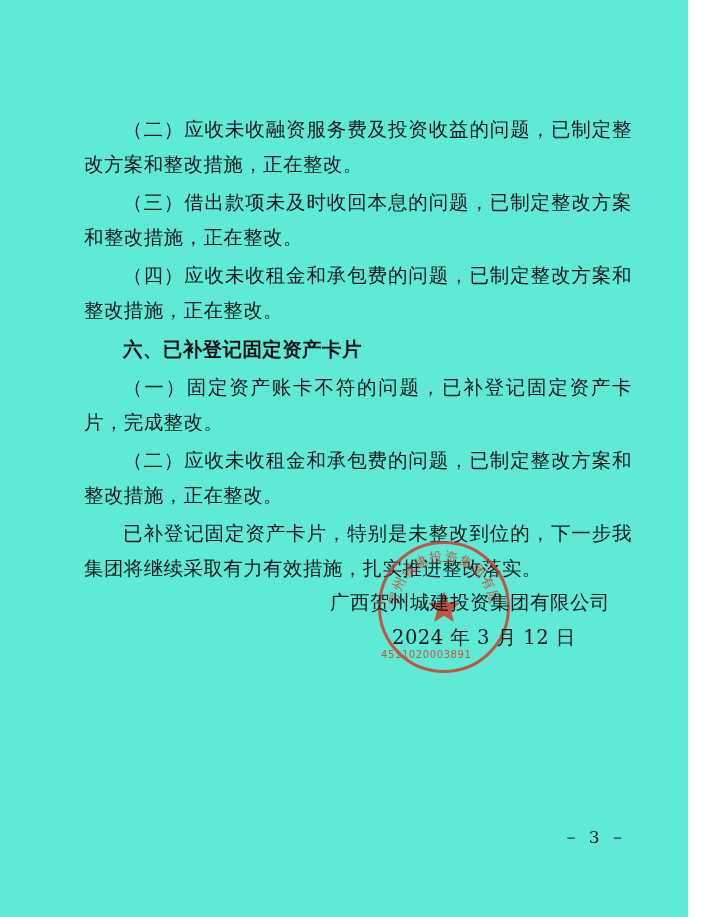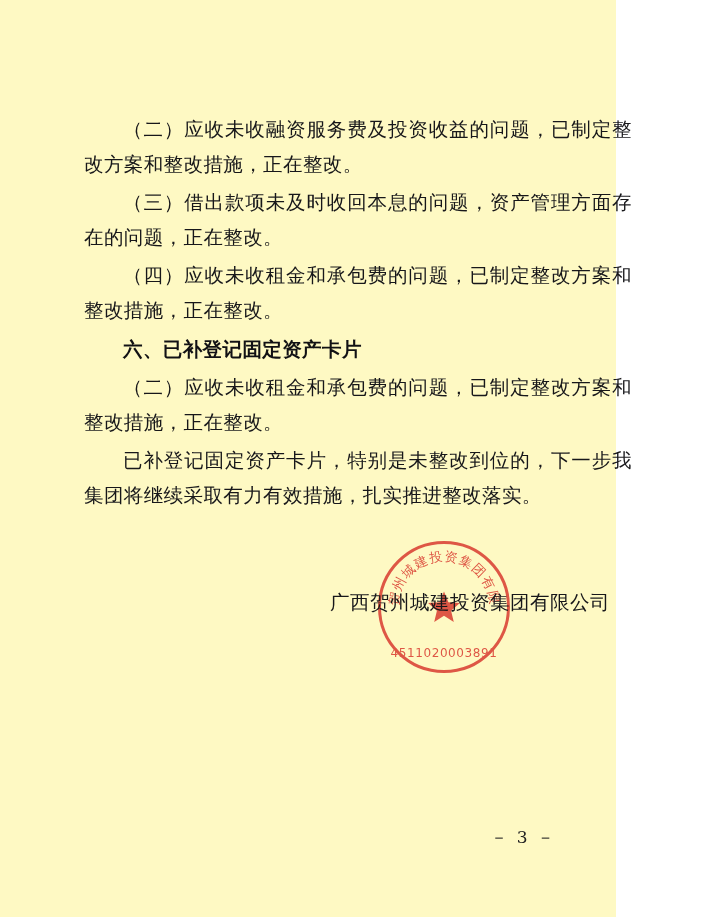--- a/index.html
+++ b/index.html
@@ -9,24 +9,24 @@
   body {
     width: 720px;
     height: 917px;
     background: #ffffff;
     font-family: "DejaVu Serif", serif;
     color: #1a1a1a;
     overflow: hidden;
   }
   .page {
     position: relative;
-    width: 616px;
+    width: 688px;
     height: 917px;
     box-sizing: border-box;
-    background: #fef9c3;
+    background: #5eead4;
   }
   .content {
     position: absolute;
     left: 84px;
     top: 112px;
     width: 548px;
   }
   .para {
     font-size: 19.5px;
     line-height: 35px;
@@ -91,22 +91,22 @@
     transform: translate(-50%, -50%);
     width: 34px;
     height: 34px;
     color: #d7342a;
   }
   .seal-code {
     position: absolute;
     left: 0;
     right: 0;
     bottom: 10px;
-    text-align: center;
-    font-size: 12px;
+    text-align: left;
+    font-size: 10px;
     letter-spacing: 0.6px;
     font-family: "DejaVu Sans", sans-serif;
     color: #d7342a;
   }
   .page-number {
     position: absolute;
     left: 0;
     right: 60px;
     top: 826px;
     text-align: right;
@@ -116,23 +116,24 @@
     letter-spacing: 2px;
   }
 </style>
 </head>
 <body>
 
 <div class="page">
 
   <div class="content">
     <p class="para">（二）应收未收融资服务费及投资收益的问题，已制定整改方案和整改措施，正在整改。</p>
-    <p class="para">（三）借出款项未及时收回本息的问题，资产管理方面存在的问题，正在整改。</p>
+    <p class="para">（三）借出款项未及时收回本息的问题，已制定整改方案和整改措施，正在整改。</p>
     <p class="para">（四）应收未收租金和承包费的问题，已制定整改方案和整改措施，正在整改。</p>
     <p class="heading">六、已补登记固定资产卡片</p>
+    <p class="para">（一）固定资产账卡不符的问题，已补登记固定资产卡片，完成整改。</p>
     <p class="para">（二）应收未收租金和承包费的问题，已制定整改方案和整改措施，正在整改。</p>
     <p class="para">已补登记固定资产卡片，特别是未整改到位的，下一步我集团将继续采取有力有效措施，扎实推进整改落实。</p>
   </div>
 
   <div class="seal">
     <div class="seal-inner">
       <svg width="126" height="126" viewBox="0 0 126 126" aria-hidden="true">
         <defs>
           <path id="sealArc" d="M 17,63 A 46,46 0 1 1 109,63" fill="none"></path>
         </defs>
@@ -142,17 +143,18 @@
       </svg>
     </div>
     <svg class="seal-star" viewBox="0 0 24 24" aria-hidden="true">
       <polygon fill="#d7342a" points="12,1 15.1,8.6 23.2,9.2 17,14.6 18.9,22.6 12,18.2 5.1,22.6 7,14.6 0.8,9.2 8.9,8.6"></polygon>
     </svg>
     <div class="seal-code">4511020003891</div>
   </div>
 
   <div class="signature-block">
     <div class="sig-line">广西贺州城建投资集团有限公司</div>
+    <div class="sig-line sig-date">2024 年 3 月 12 日</div>
   </div>
 
   <div class="page-number">－ 3 －</div>
 
 </div>
 
 </body></html>

